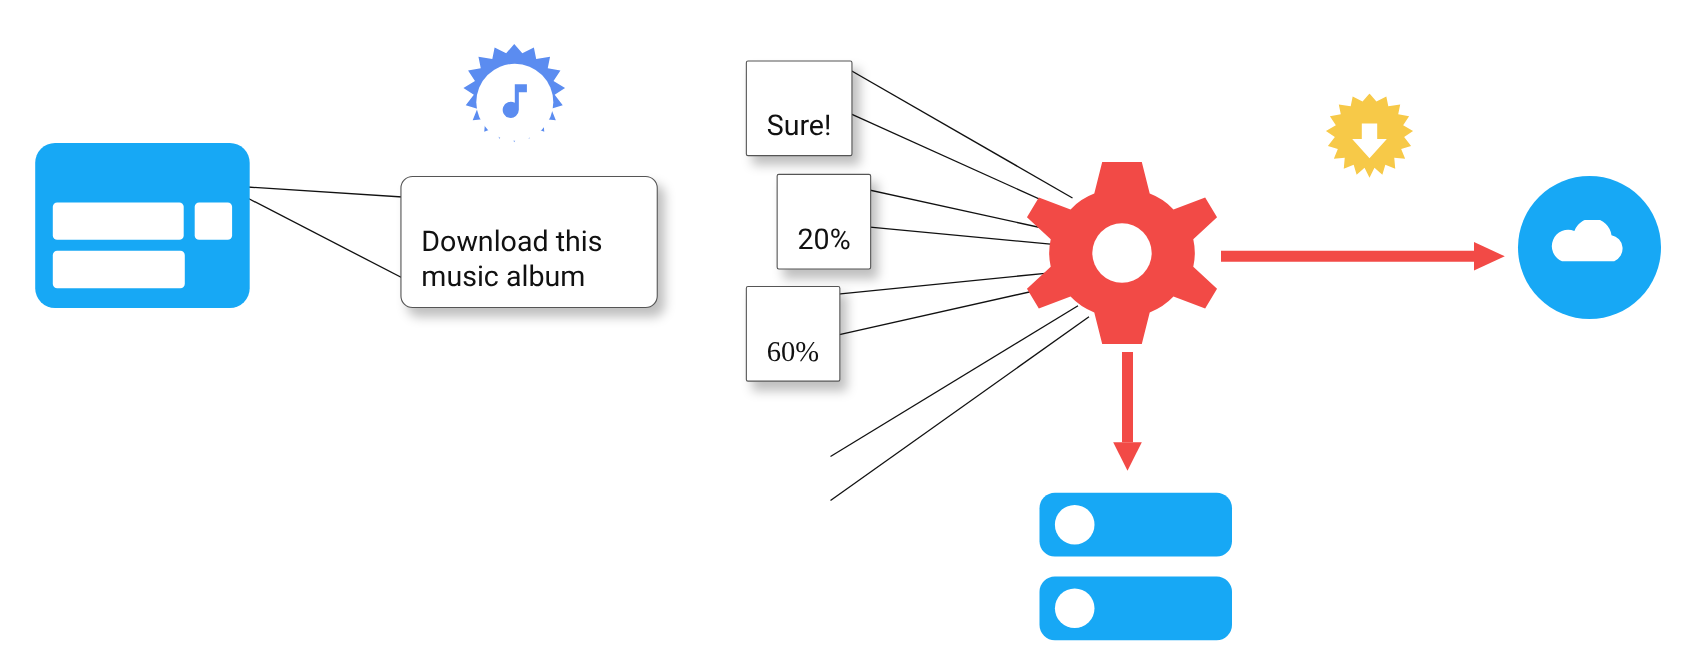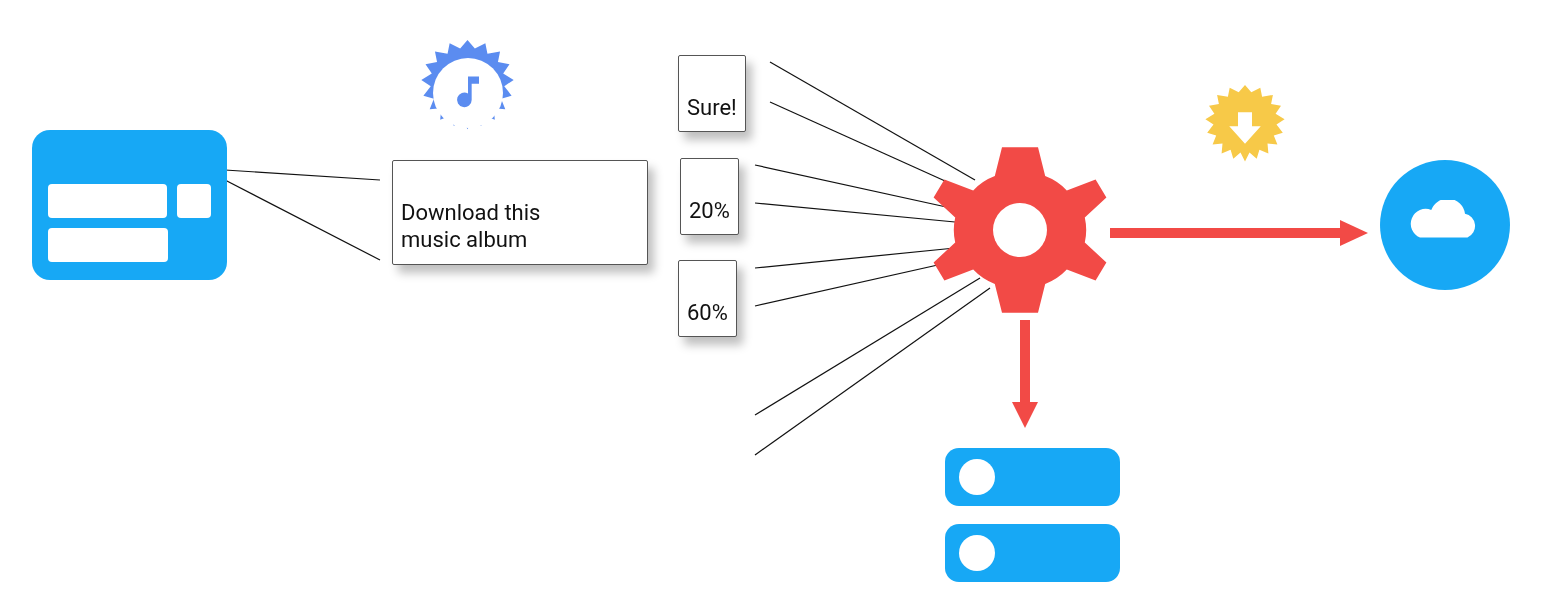--- a/index.html
+++ b/index.html
@@ -46,22 +46,22 @@
   .device .bar.l1 { flex: 1; }
   .device .bar.s1 { width: 34px; }
   .device .bar.l2 { width: 120px; }
 
   
   .callout {
     position: absolute;
     background: #fff;
     border: 1px solid #555;
     border-radius: 2px;
-    padding: 10px 8px;
-    font-size: 22px;
+    padding: 10px 18px;
+    font-size: 26px;
     line-height: 1.25;
     box-shadow: 6px 8px 10px rgba(0,0,0,0.25);
     box-sizing: border-box;
     white-space: pre-line;
     color: #111;
   }
   .leader {
     position: absolute;
     inset: 0;
     pointer-events: none;
@@ -199,34 +199,34 @@
         <path fill="#5B8CF0" d="M0,-50 L7,-42 L17,-47 L19,-37 L31,-39 L29,-29 L40,-27 L34,-18 L44,-12 L35,-6 L42,3 L32,6 L36,16 L25,15 L26,26 L16,22 L13,32 L5,25 L0,35 L-5,25 L-13,32 L-16,22 L-26,26 L-25,15 L-36,16 L-32,6 L-42,3 L-35,-6 L-44,-12 L-34,-18 L-40,-27 L-29,-29 L-31,-39 L-19,-37 L-17,-47 L-7,-42 Z"></path>
       </g>
     </svg>
     <div class="inner">
       <svg viewBox="0 0 24 24">
         <path fill="#5B8CF0" d="M12 3v9.28a4 4 0 1 0 2 3.47V7h4V3h-6z"></path>
       </svg>
     </div>
   </div>
 
-  <div class="callout" style="left:392px; top:160px; width:256px;">
+  <div class="callout" style="left:364px; top:160px; width:234px;border-radius:11px;">
     <span>Download this
 music album</span>
   </div>
 
   <div class="callout" style="left:678px; top:55px;">
     <span>Sure!</span>
   </div>
 
-  <div class="callout" style="left:680px; top:158px;">
+  <div class="callout" style="left:706px; top:158px;">
     <span>20%</span>
   </div>
 
-  <div class="callout" style="left:678px; top:260px;">
+  <div class="callout" style="left:678px; top:260px;font-family:Liberation Serif, serif;">
     <span>60%</span>
   </div>
 
 
   <div class="gear-wrap">
     <svg viewBox="0 0 100 100">
       <g transform="translate(50 50)">
         <path fill="#F24A46" d="M0,-46 L10,-46 L14,-30 A32 32 0 0 1 26,-22 L42,-28 L48,-18 L36,-7 A32 32 0 0 1 36,7 L48,18 L42,28 L26,22 A32 32 0 0 1 14,30 L10,46 L-10,46 L-14,30 A32 32 0 0 1 -26,22 L-42,28 L-48,18 L-36,7 A32 32 0 0 1 -36,-7 L-48,-18 L-42,-28 L-26,-22 A32 32 0 0 1 -14,-30 L-10,-46 Z"></path>
         <circle r="15" fill="#fff"></circle>
       </g>

